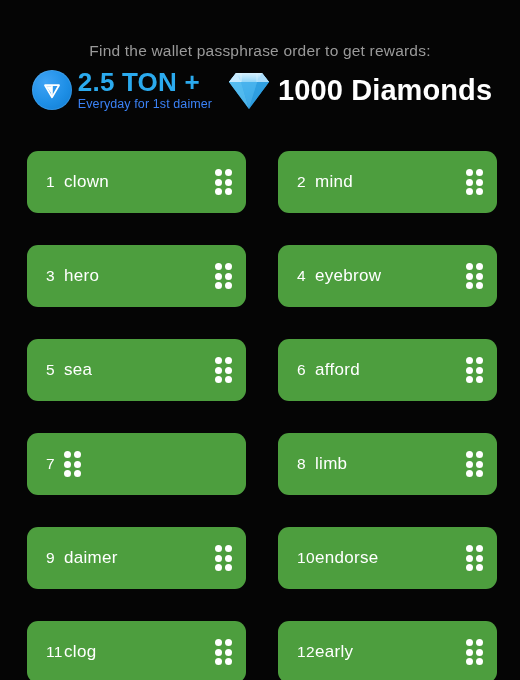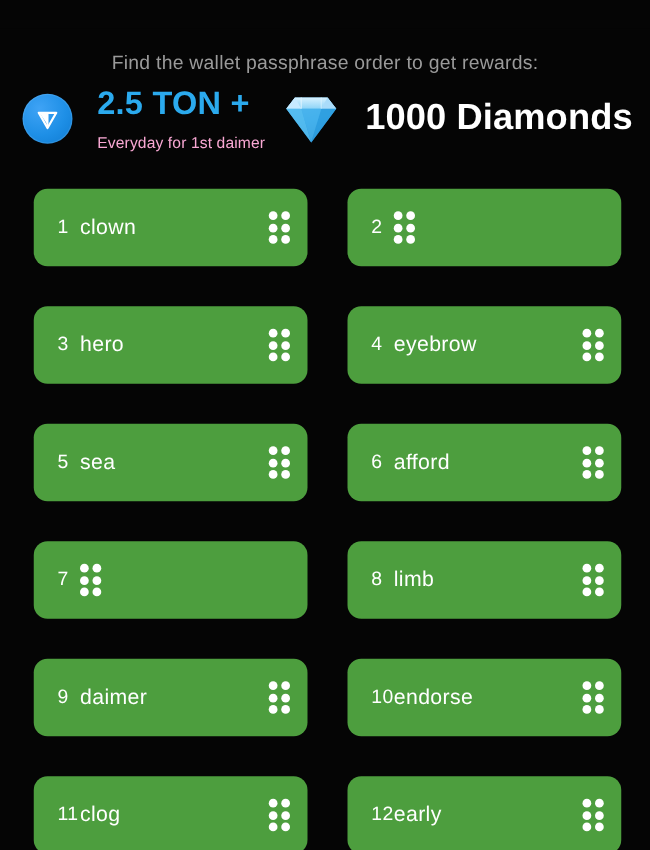--- a/index.html
+++ b/index.html
@@ -40,21 +40,21 @@
     align-items: center;
     justify-content: center;
     margin-top: 9px;
     gap: 14px;
     padding-left: 4px;
   }
 
   .reward {
     display: flex;
     align-items: center;
-    gap: 20px;
+    gap: 6px;
   }
 
   
   .ton-coin {
     width: 40px;
     height: 40px;
     border-radius: 50%;
     background: radial-gradient(circle at 34% 30%, #3FA3F5 0%, #1E8FE6 55%, #0f7ad0 100%);
     display: flex;
     align-items: center;
@@ -72,23 +72,23 @@
   }
   .ton-amount {
     color: #2BAAEE;
     font-size: 26px;
     font-weight: bold;
     letter-spacing: 0.2px;
     line-height: 1.05;
     white-space: nowrap;
   }
   .ton-sub {
-    color: #f9a8d4;
+    color: #3b82f6;
     font-size: 12.5px;
-    margin-top: 12px;
+    margin-top: 2px;
     letter-spacing: 0.1px;
     white-space: nowrap;
   }
 
   
   .gem-icon {
     width: 46px;
     height: 42px;
     flex: 0 0 auto;
     display: block;
@@ -228,20 +228,21 @@
           <span></span>
           <span></span>
           <span></span>
           <span></span>
           <span></span>
           <span></span>
         </span>
       </div>
       <div class="word-card">
         <span class="word-index">2</span>
+        <span class="word-label">mind</span>
         <span class="drag-handle">
           <span></span>
           <span></span>
           <span></span>
           <span></span>
           <span></span>
           <span></span>
         </span>
       </div>
       <div class="word-card">

